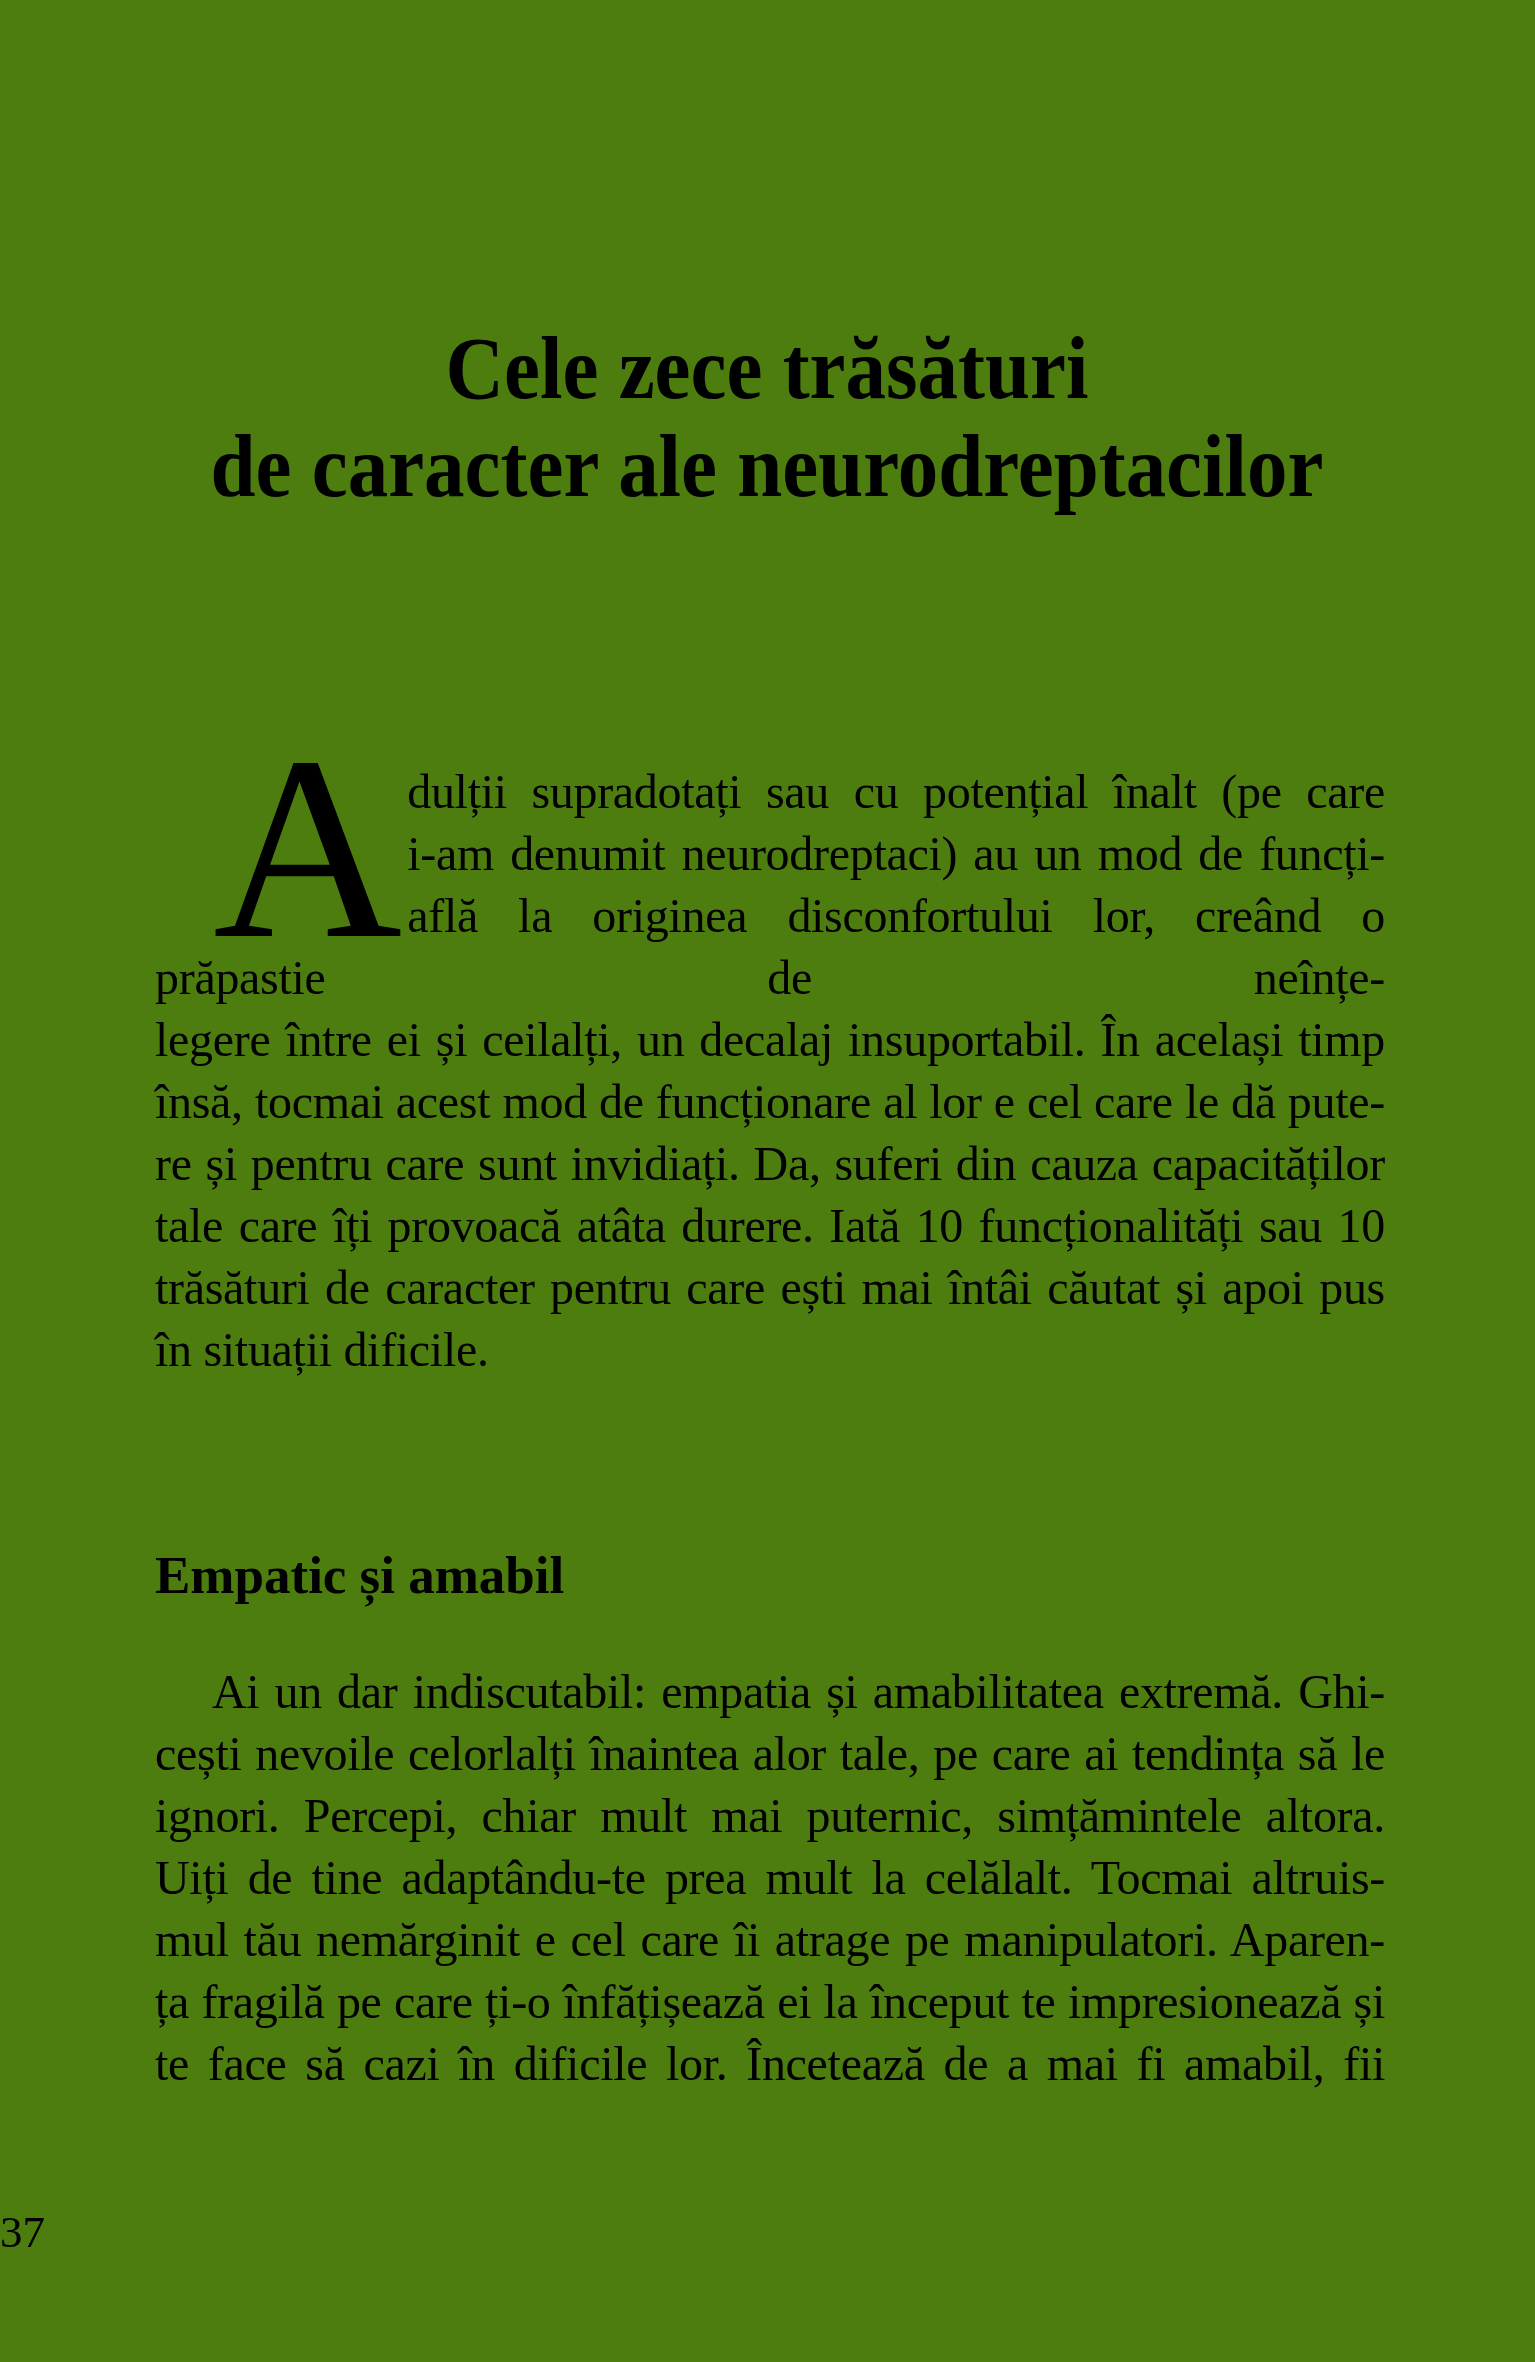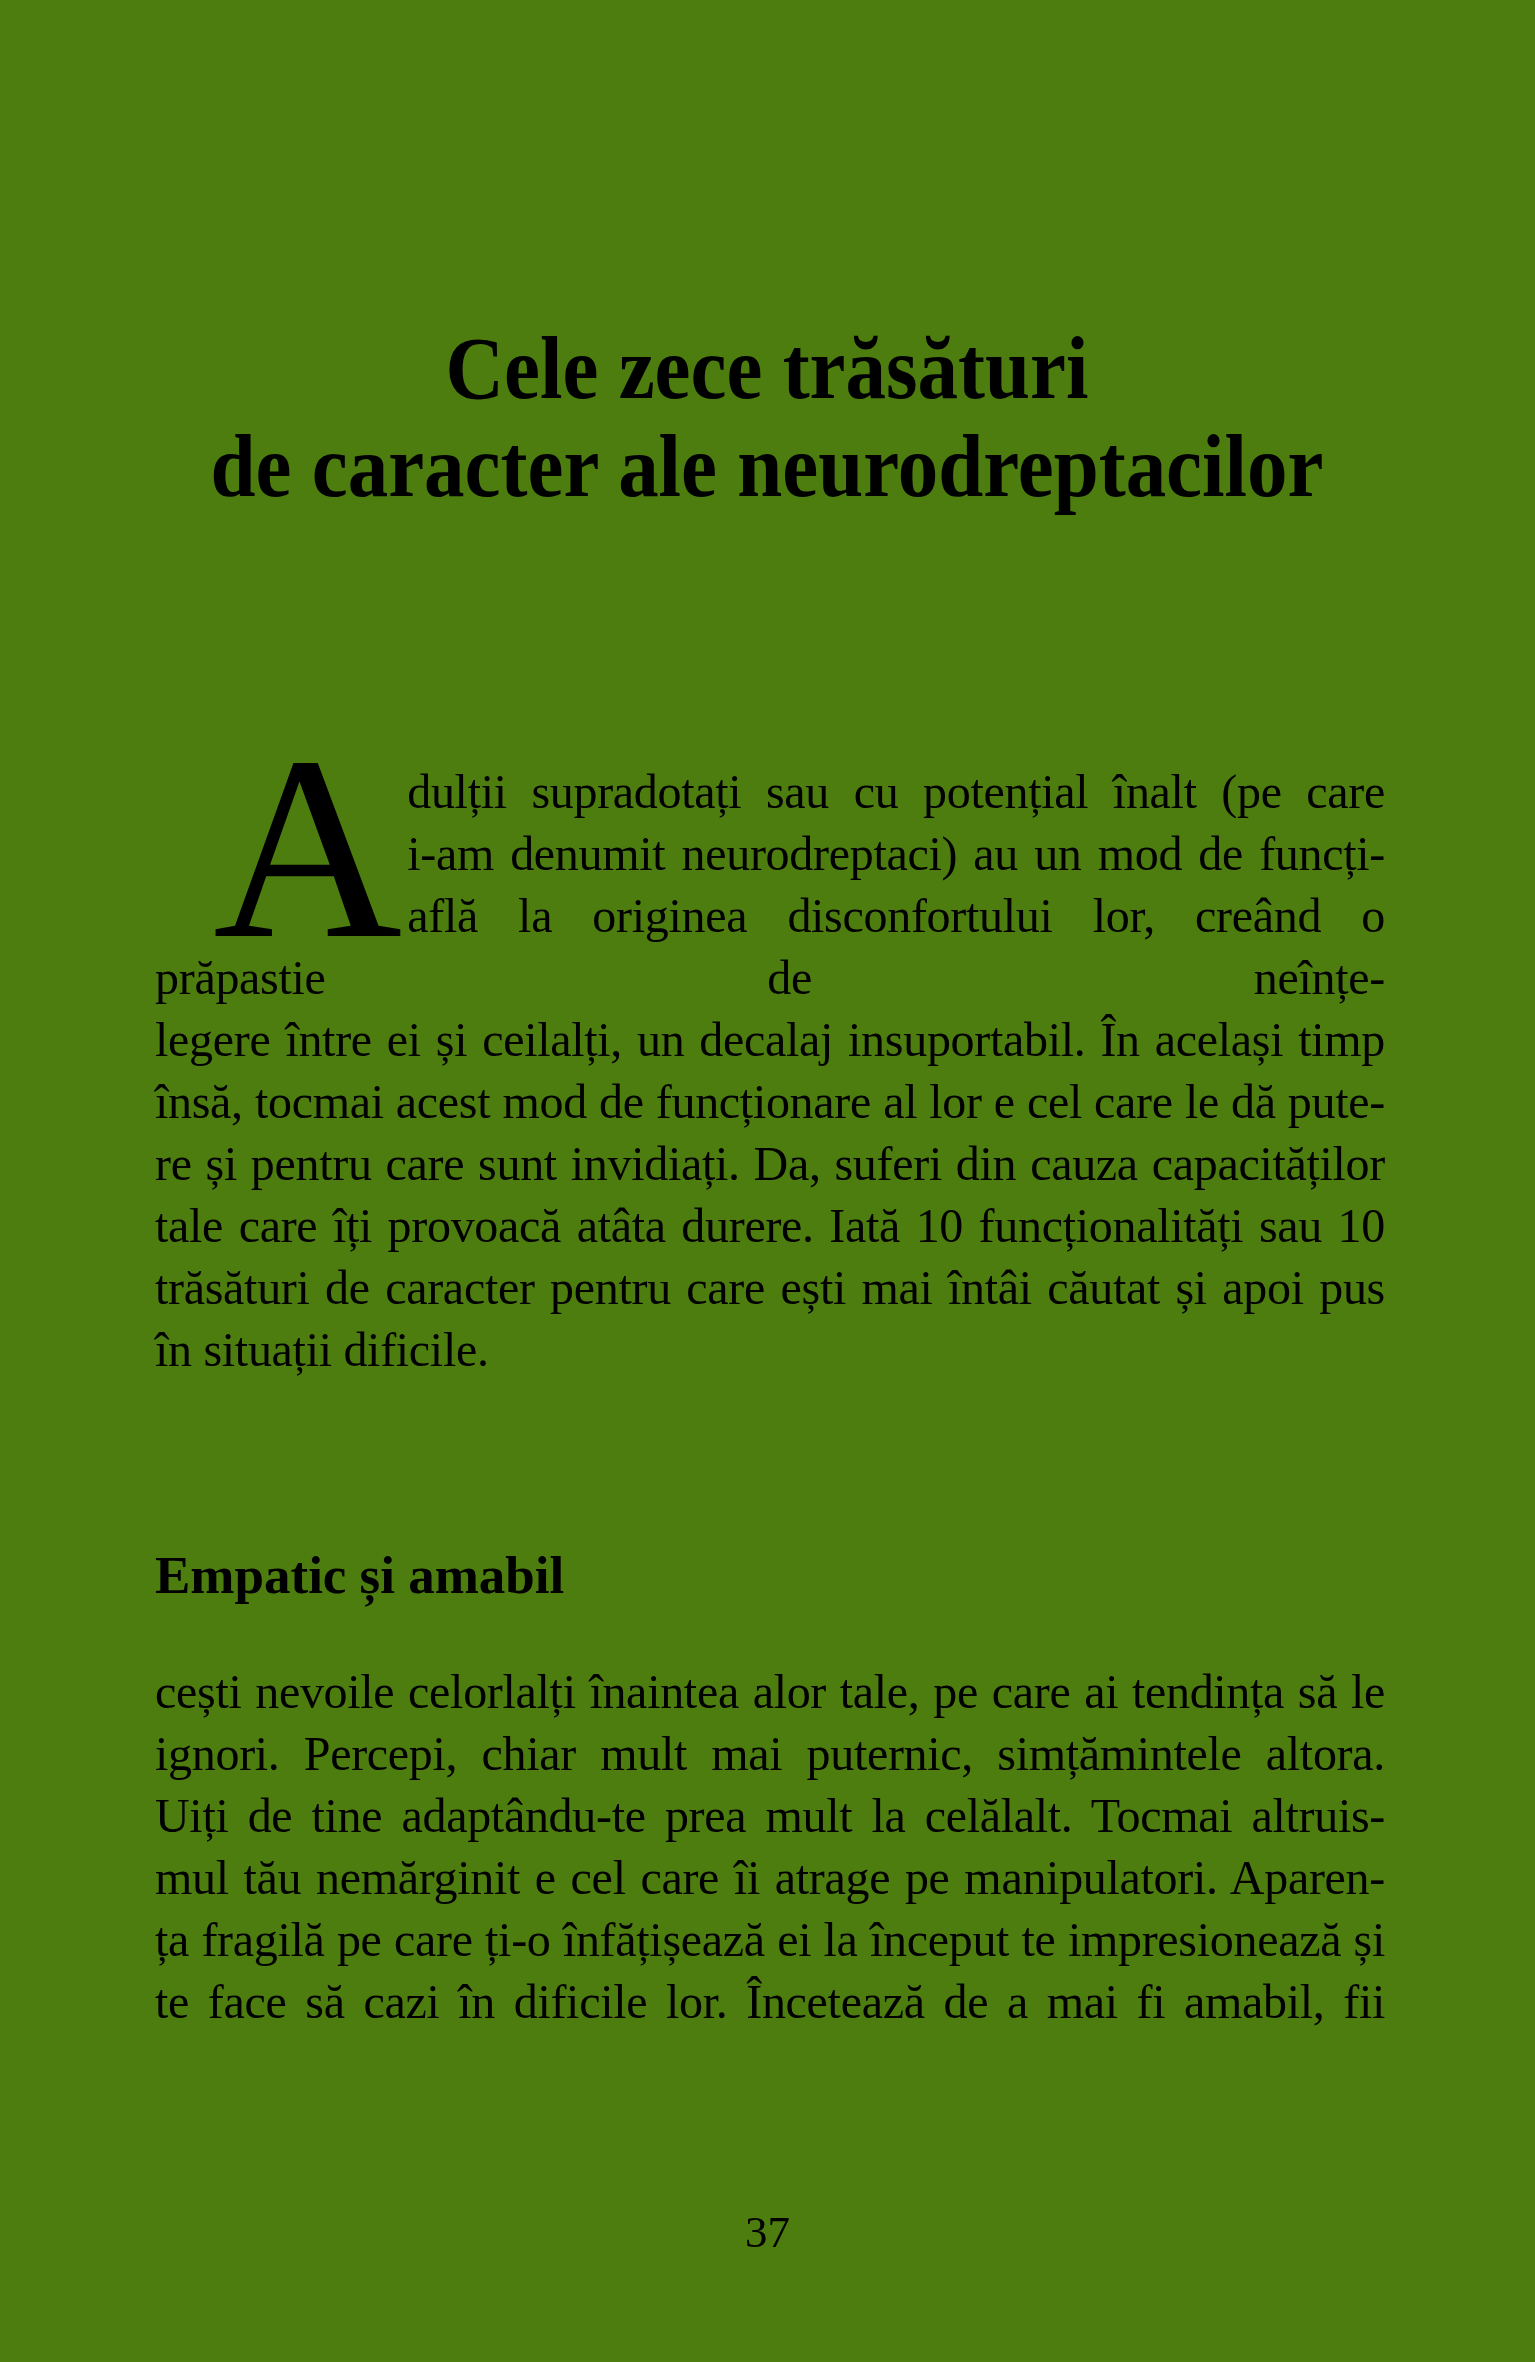--- a/index.html
+++ b/index.html
@@ -65,21 +65,20 @@
     line-height: 62px;
     font-weight: bold;
   }
   .para-section { top: 1661px; }
   .para-section .line.first { text-indent: 57px; }
   .page-number {
     position: absolute;
     top: 2201px;
     left: 0;
     width: 1535px;
-    text-align: center;
     font-size: 45px;
     line-height: 62px;
   }
 </style>
 </head>
 <body>
 
 <div class="page">
 
   <div class="chapter-title">
@@ -96,20 +95,21 @@
     <div class="line">însă, tocmai acest mod de funcționare al lor e cel care le dă pute-</div>
     <div class="line">re și pentru care sunt invidiați. Da, suferi din cauza capacităților</div>
     <div class="line">tale care îți provoacă atâta durere. Iată 10 funcționalități sau 10</div>
     <div class="line">trăsături de caracter pentru care ești mai întâi căutat și apoi pus</div>
     <div class="line para-end">în situații dificile.</div>
   </div>
 
   <div class="section-heading">Empatic și amabil</div>
 
   <div class="para para-section">
+    <div class="line first">Ai un dar indiscutabil: empatia și amabilitatea extremă. Ghi-</div>
     <div class="line">cești nevoile celorlalți înaintea alor tale, pe care ai tendința să le</div>
     <div class="line">ignori. Percepi, chiar mult mai puternic, simțămintele altora.</div>
     <div class="line">Uiți de tine adaptându-te prea mult la celălalt. Tocmai altruis-</div>
     <div class="line">mul tău nemărginit e cel care îi atrage pe manipulatori. Aparen-</div>
     <div class="line">ța fragilă pe care ți-o înfățișează ei la început te impresionează și</div>
     <div class="line">te face să cazi în dificile lor. Încetează de a mai fi amabil, fii</div>
   </div>
 
   <div class="page-number">37</div>
 

